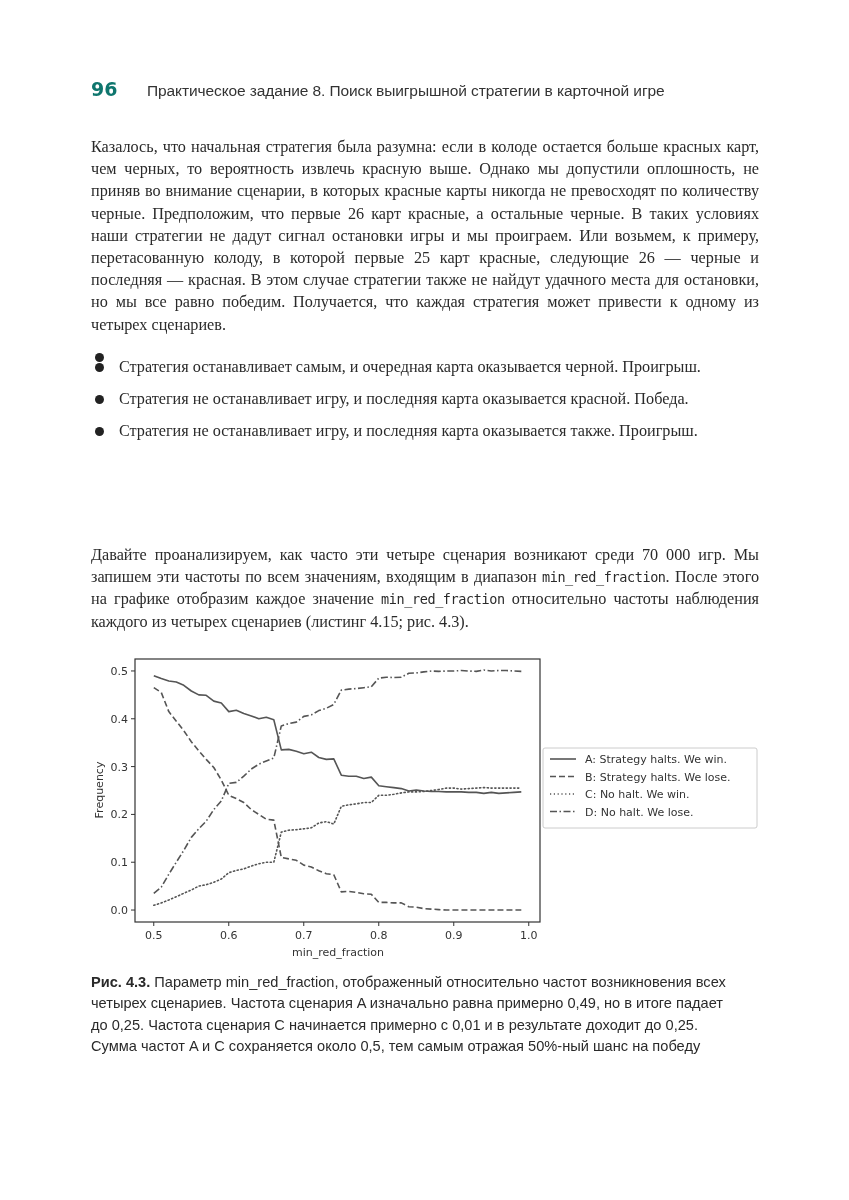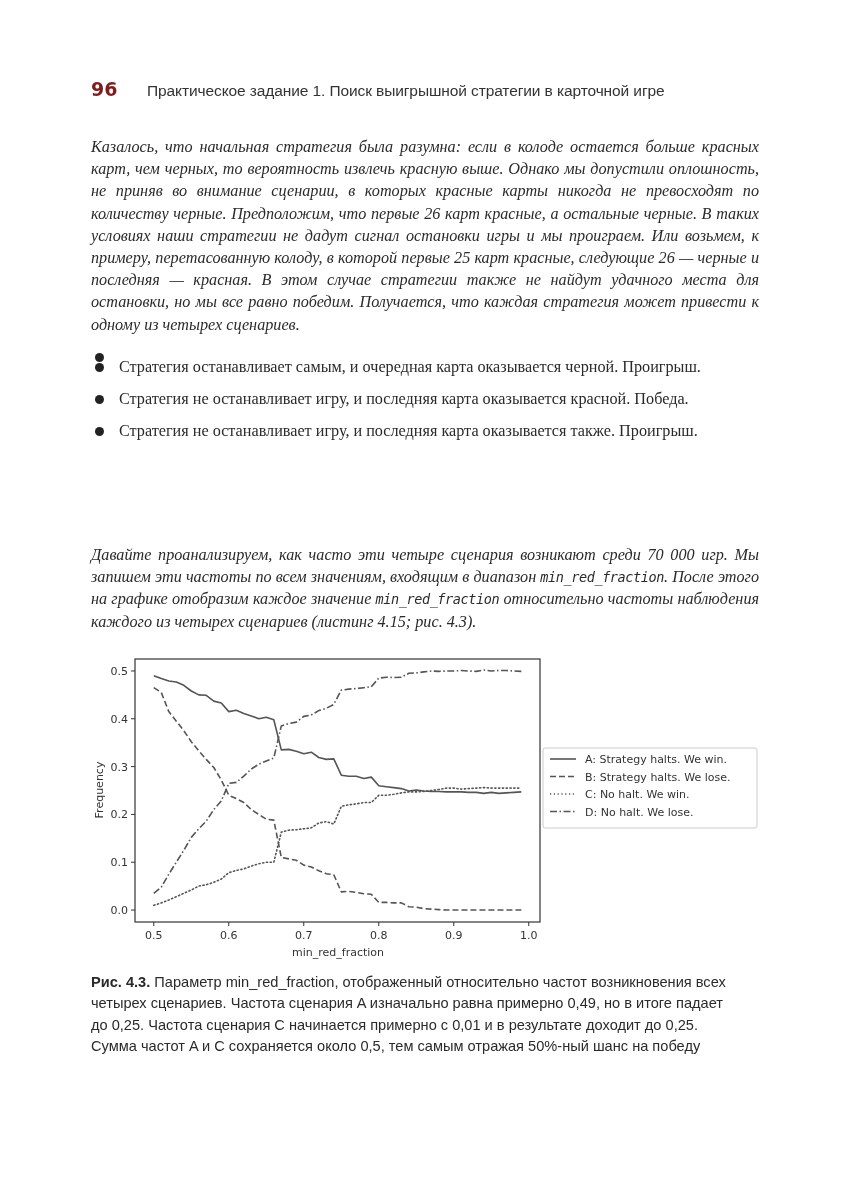--- a/index.html
+++ b/index.html
@@ -1,37 +1,37 @@
 <!DOCTYPE html>
 <html><head>
 <meta charset="utf-8">
 <style>
   html, body { margin: 0; padding: 0; background: #ffffff; }
   body { width: 849px; height: 1200px; position: relative; overflow: hidden; color: #222; }
   .page-header { position: absolute; left: 91px; top: 78px; display: flex; align-items: baseline; }
-  .page-num { font-family: "DejaVu Sans", sans-serif; font-weight: bold; font-size: 19px; color: #7f1d1d; width: 56px; }
+  .page-num { font-family: "DejaVu Sans", sans-serif; font-weight: bold; font-size: 19px; color: #0f766e; width: 56px; }
   .running-head { font-family: "Liberation Sans", sans-serif; font-size: 15.5px; color: #333; letter-spacing: -0.1px; }
-  .body-text { position: absolute; left: 91px; width: 668px; font-family: "Liberation Serif", serif; font-size: 16.2px; line-height: 22.2px; color: #2a2a2a; text-align: justify; font-style: italic; }
+  .body-text { position: absolute; left: 91px; width: 668px; font-family: "Liberation Serif", serif; font-size: 16.2px; line-height: 22.2px; color: #2a2a2a; text-align: justify; }
   .para1 { top: 136px; }
   .bullets { position: absolute; left: 91px; top: 346px; width: 668px; margin: 0; padding: 0; list-style: none; font-family: "Liberation Serif", serif; font-size: 16.2px; line-height: 22.2px; color: #2a2a2a; }
   .bullets li { position: relative; padding-left: 28px; margin-bottom: 10px; text-align: justify; }
   .bullets li .dot { position: absolute; left: 4px; top: 7px; width: 9px; height: 9px; border-radius: 50%; background: #222; }
   .para2 { top: 544px; }
   code { font-family: "DejaVu Sans Mono", monospace; font-size: 13.5px; letter-spacing: -0.4px; }
   .chart-wrap { position: absolute; left: 80px; top: 650px; width: 690px; height: 320px; }
   .caption { position: absolute; left: 91px; top: 972px; width: 640px; font-family: "Liberation Sans", sans-serif; font-size: 14.6px; line-height: 21.4px; color: #2a2a2a; }
   .caption b { font-weight: bold; }
   svg text { font-family: "DejaVu Sans", sans-serif; fill: #333; }
 </style>
 </head>
 <body>
 
 <div class="page-header">
   <span class="page-num">96</span>
-  <span class="running-head">Практическое задание 1. Поиск выигрышной стратегии в карточной игре</span>
+  <span class="running-head">Практическое задание 8. Поиск выигрышной стратегии в карточной игре</span>
 </div>
 
 <p class="body-text para1" style="margin:0;">Казалось, что начальная стратегия была разумна: если в колоде остается больше красных карт, чем черных, то вероятность извлечь красную выше. Однако мы допустили оплошность, не приняв во внимание сценарии, в которых красные карты никогда не превосходят по количеству черные. Предположим, что первые 26 карт красные, а остальные черные. В таких условиях наши стратегии не дадут сигнал остановки игры и мы проиграем. Или возьмем, к примеру, перетасованную колоду, в которой первые 25 карт красные, следующие 26 — черные и последняя — красная. В этом случае стратегии также не найдут удачного места для остановки, но мы все равно победим. Получается, что каждая стратегия может привести к одному из четырех сценариев.</p>
 
 <ul class="bullets">
   <li><span class="dot"></span></li>
   <li><span class="dot"></span><span>Стратегия останавливает самым, и очередная карта оказывается черной. Проигрыш.</span></li>
   <li><span class="dot"></span><span>Стратегия не останавливает игру, и последняя карта оказывается красной. Победа.</span></li>
   <li><span class="dot"></span><span>Стратегия не останавливает игру, и последняя карта оказывается также. Проигрыш.</span></li>
 </ul>

